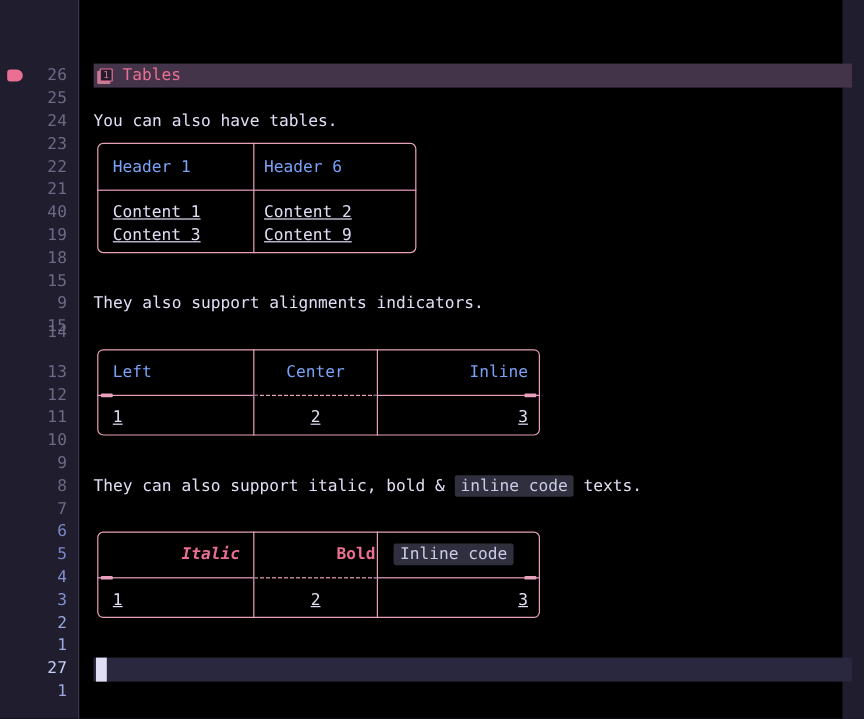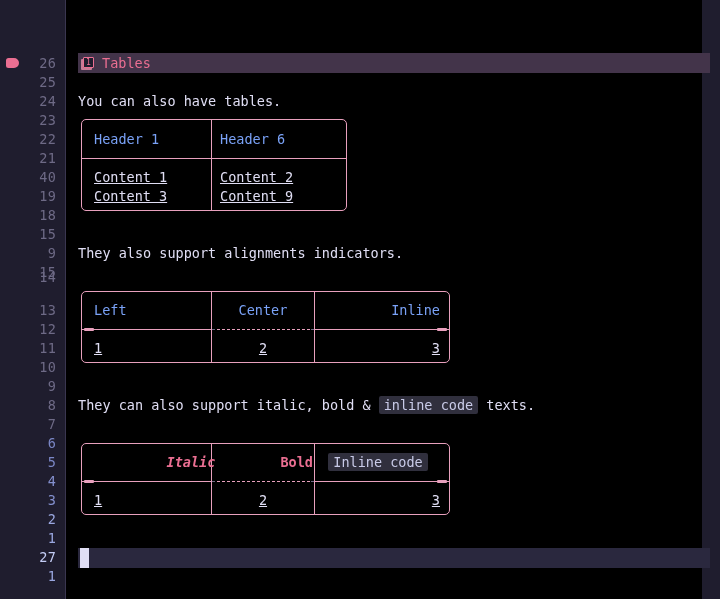--- a/index.html
+++ b/index.html
@@ -211,21 +211,21 @@
 
       <div class="hdiv" style="left:15px;  top:481px; width:130px;"></div>
       <div class="dashdiv" style="left:146px; top:481px; width:102px;"></div>
       <div class="hdiv" style="left:249px; top:481px; width:135px;"></div>
 
       <div class="align-mark" style="left:18px;  top:480px; width:10px;"></div>
       <div class="align-dot" style="left:146px; top:481px;"></div>
       <div class="align-dot" style="left:245px; top:481px;"></div>
       <div class="align-mark" style="left:371px; top:480px; width:10px;"></div>
 
-      <div class="cell th-italic" style="left:28px; top:453px; width:106px; text-align:center;margin-left:44px;">Italic</div>
+      <div class="cell th-italic" style="left:28px; top:453px; width:106px; text-align:right;">Italic</div>
       <div class="cell th-bold" style="left:147px; top:453px; width:100px; text-align:right;">Bold</div>
       <div class="cell" style="left:250px; top:453px; width:124px; text-align:center;"><span class="inline-code">Inline code</span></div>
 
       <div class="cell td" style="left:28px; top:491px; width:106px; text-align:left;">1</div>
       <div class="cell td" style="left:147px; top:491px; width:100px; text-align:center;">2</div>
       <div class="cell td" style="left:250px; top:491px; width:124px; text-align:right;">3</div>
     </div>
 
     <div class="cur-line"></div>
     <div class="cursor"></div>

